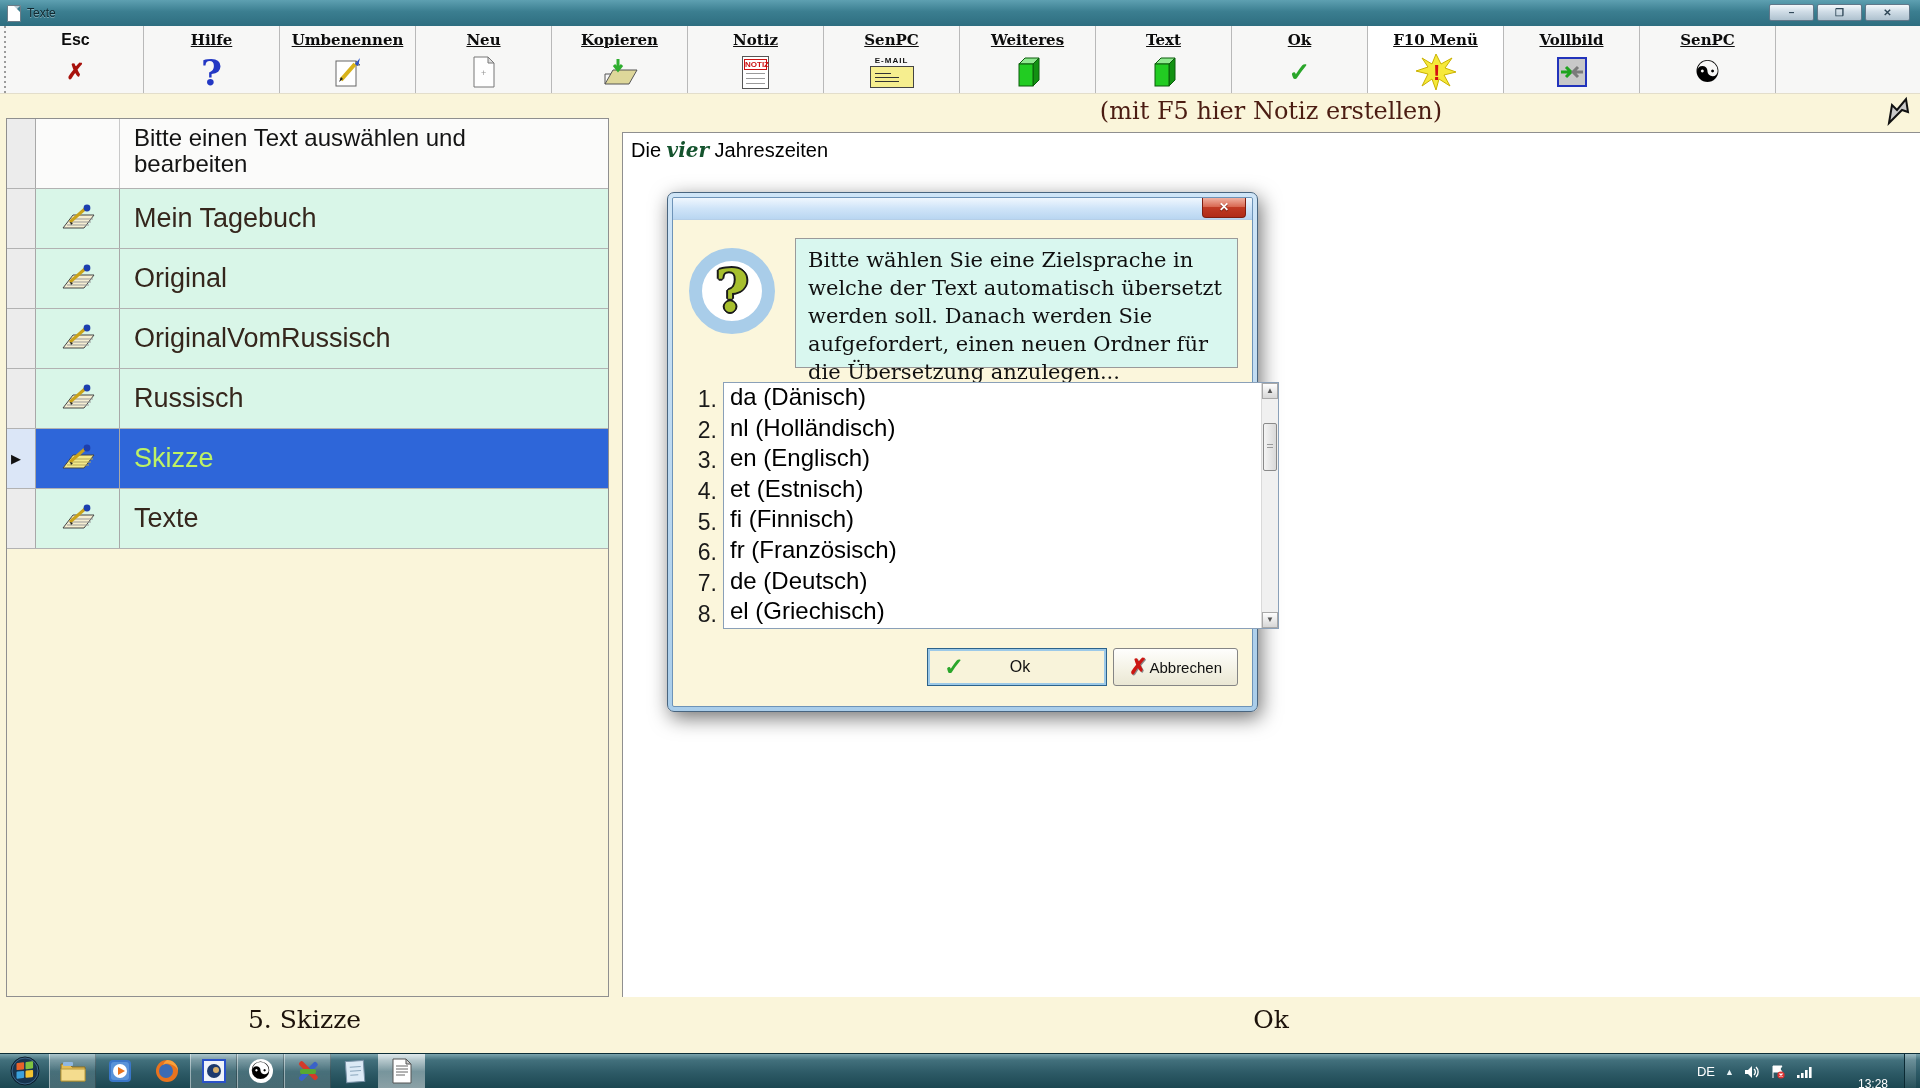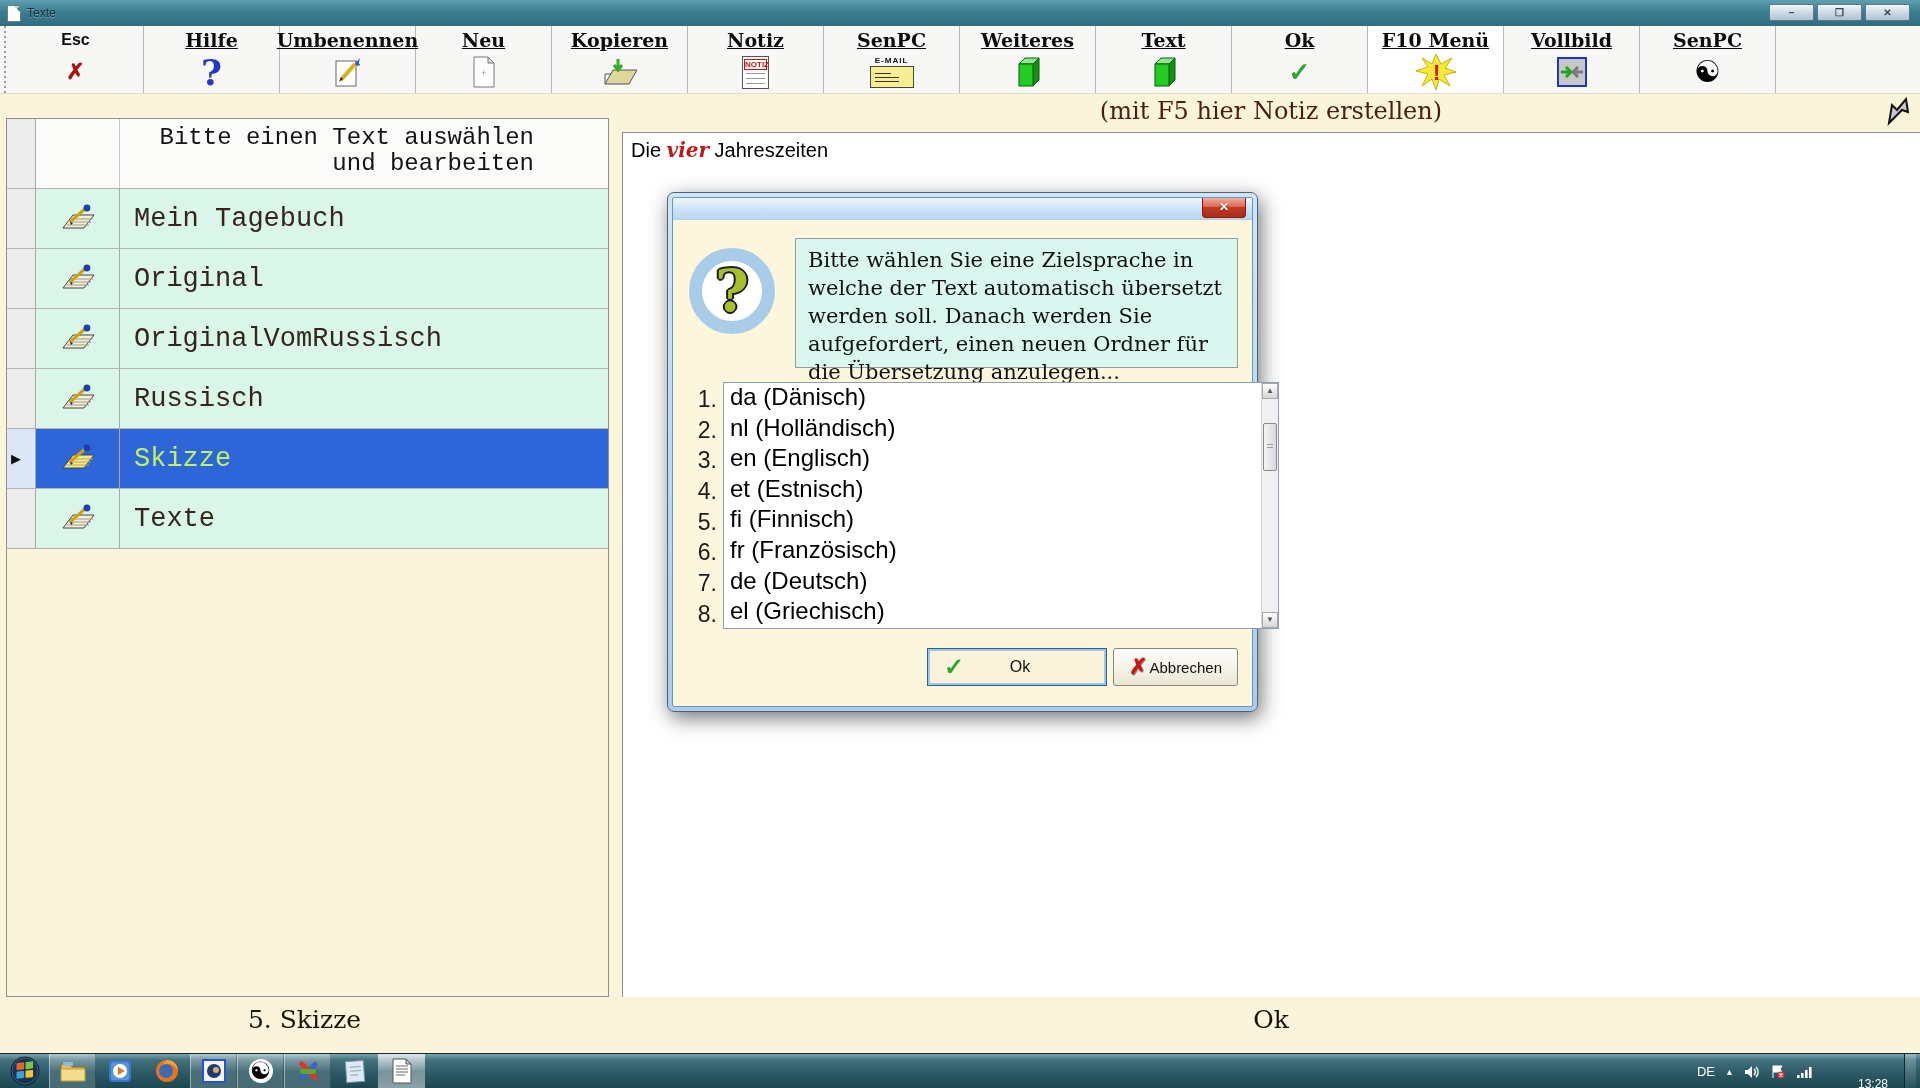--- a/index.html
+++ b/index.html
@@ -20,21 +20,21 @@
     background:linear-gradient(180deg,#f4f8fb,#cfdce6 45%,#afc2cf);
     color:#2e4656; font-size:10px; line-height:15px; text-align:center; font-weight:bold; }
 
   
   .toolbar { position:absolute; left:0; top:26px; width:1920px; height:68px; background:#f7f7f6;
     display:flex; border-bottom:1px solid #e3decb; }
   .tb-handle { width:8px; background:repeating-linear-gradient(180deg,#9b9b9b 0 2px,transparent 2px 5px);
     background-size:2px 100%; background-repeat:repeat-y; background-position:4px 0; }
   .tb-btn { width:136px; display:flex; flex-direction:column; align-items:center; border-right:1px solid #b9b9b9; padding-top:3px; cursor:default; }
   .tb-btn.hl { background:#ffffff; }
-  .tb-label { font-family:"DejaVu Serif",serif; font-weight:bold; font-size:19px; color:#0c0c0c;
+  .tb-label { font-family:"DejaVu Serif",serif; font-weight:bold; font-size:15px; color:#0c0c0c;
     text-decoration:underline; line-height:22px; }
   .tb-label.nound { text-decoration:none; font-family:"Liberation Sans",sans-serif; font-size:16px; }
   .tb-ico { flex:1; display:flex; align-items:center; justify-content:center; width:100%; }
   .glyph-x { color:#a8120c; font-size:22px; font-weight:bold; }
   .glyph-q { font-family:"DejaVu Serif",serif; color:#2338c4; font-size:36px; font-weight:bold; line-height:34px; }
   .glyph-check { color:#2aa62a; font-size:26px; font-weight:bold; }
   .glyph-yy { font-size:30px; color:#000; line-height:30px; }
   .notiz-ico { width:27px; height:33px; background:#fff; border:1px solid #555; position:relative; }
   .notiz-ico .nz { position:absolute; top:2px; left:1px; right:1px; text-align:center; color:#cc1111;
     font-size:8px; font-weight:bold; letter-spacing:0; border:1px solid #cc1111; }
@@ -53,31 +53,31 @@
   
   .left-panel { position:absolute; left:6px; top:118px; width:603px; height:879px;
     background:#faf5da; border:1px solid #8f8f8f; }
   .list-table { width:100%; }
   .lt-row { display:flex; height:60px; background:#d9f6e8; border-bottom:1px solid #b2b2b2; }
   .lt-row.header { height:70px; background:#fbfbfa; }
   .lt-sel { width:29px; background:#ececec; border-right:1px solid #a8a8a8; display:flex; align-items:center; padding-left:4px;
     font-size:13px; color:#111; }
   .lt-ico { width:84px; border-right:1px solid #a8a8a8; display:flex; align-items:center; justify-content:center; }
   .lt-txt { flex:1; display:flex; align-items:center; padding-left:14px;
-    font-family:Liberation Mono, monospace; font-size:27px; color:#35261c;text-align:right; }
+    font-family:Liberation Sans, sans-serif; font-size:27px; color:#35261c; }
   .lt-row.header .lt-txt { font-size:24px; color:#141414; line-height:1.1; padding-top:6px; align-items:flex-start; }
   .lt-row.header .lt-txt span { max-width:400px; }
   .lt-row.selected { background:#2e66d9; }
   .lt-row.selected .lt-txt { color:#bef264; }
   .lt-row.selected .lt-sel { background:#dbe6f7; }
 
   .right-panel { position:absolute; left:622px; top:132px; width:1298px; height:865px;
     background:#ffffff; border-left:1px solid #8f8f8f; border-top:1px solid #8f8f8f; }
   .doc-title { padding:5px 0 0 8px; font-size:20px; color:#000; }
-  .doc-title .vier { font-family:"DejaVu Serif",serif; font-style:italic; font-weight:bold; color:#b91c1c; }
+  .doc-title .vier { font-family:"DejaVu Serif",serif; font-style:italic; font-weight:bold; color:#14532d; }
 
   
   .dialog { position:absolute; left:667px; top:192px; width:591px; height:520px;
     background:linear-gradient(180deg,#cfe5f7,#a9cdea); border:1px solid #49657f; border-radius:7px;
     box-shadow:3px 6px 20px rgba(0,0,0,.55); padding:4px; }
   .dlg-win { position:relative; width:100%; height:100%; background:#fbf6dc; border:1px solid #6d93b8; border-radius:2px; }
   .dlg-titlebar { height:22px; background:linear-gradient(180deg,#f0f7fe,#cfe4f8 50%,#b9d6f1); border-bottom:1px solid #b5cfe8; border-radius:2px 2px 0 0; }
   .dlg-close { position:absolute; top:0; right:6px; width:44px; height:20px;
     background:linear-gradient(180deg,#f0b0a0 0%,#d96a54 45%,#c03a24 50%,#b02c18 100%);
     border:1px solid #7e1d10; border-top:none; border-radius:0 0 4px 4px; color:#fff;

